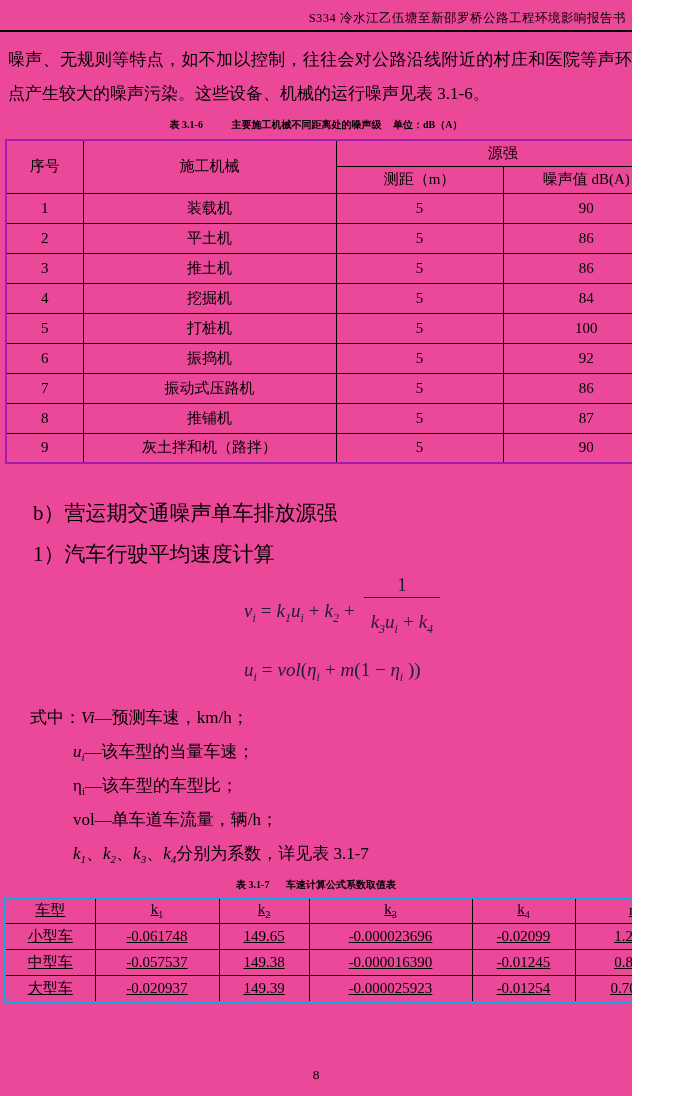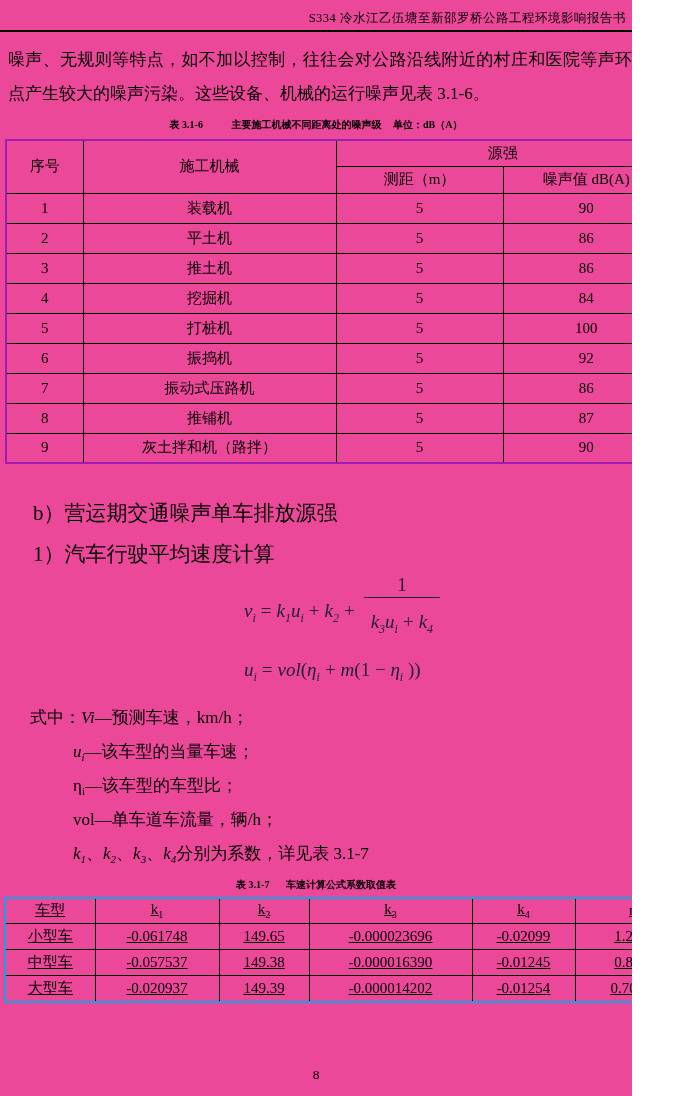--- a/index.html
+++ b/index.html
@@ -261,21 +261,21 @@
       <td>-0.057537</td>
       <td>149.38</td>
       <td>-0.000016390</td>
       <td>-0.01245</td>
       <td>0.8044</td>
     </tr>
     <tr>
       <td>大型车</td>
       <td>-0.020937</td>
       <td>149.39</td>
-      <td>-0.000014202</td>
+      <td>-0.000025923</td>
       <td>-0.01254</td>
       <td>0.70957</td>
     </tr>
   </tbody>
     </table>
 
   <div class="page-footer">8</div>
 
 </div>
 

